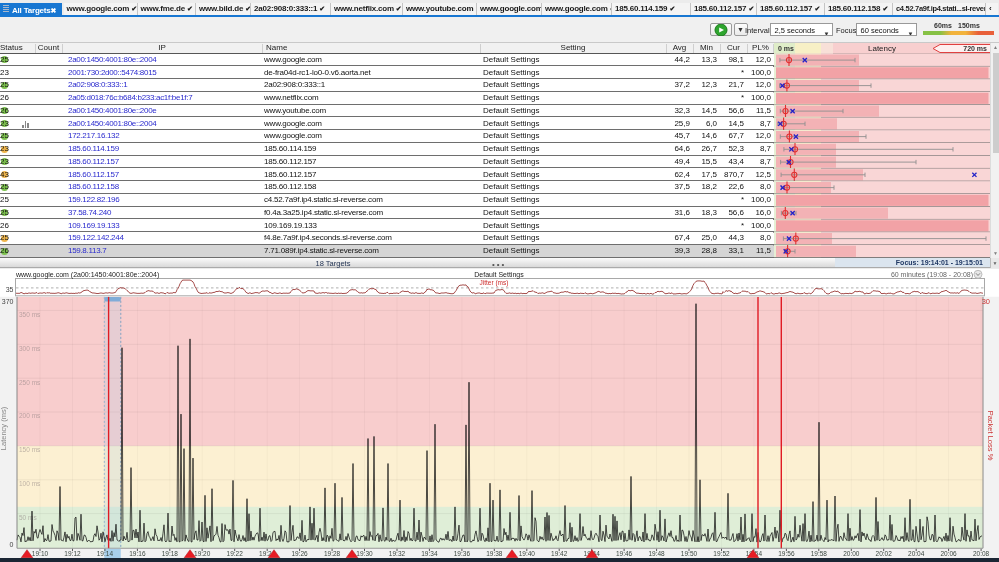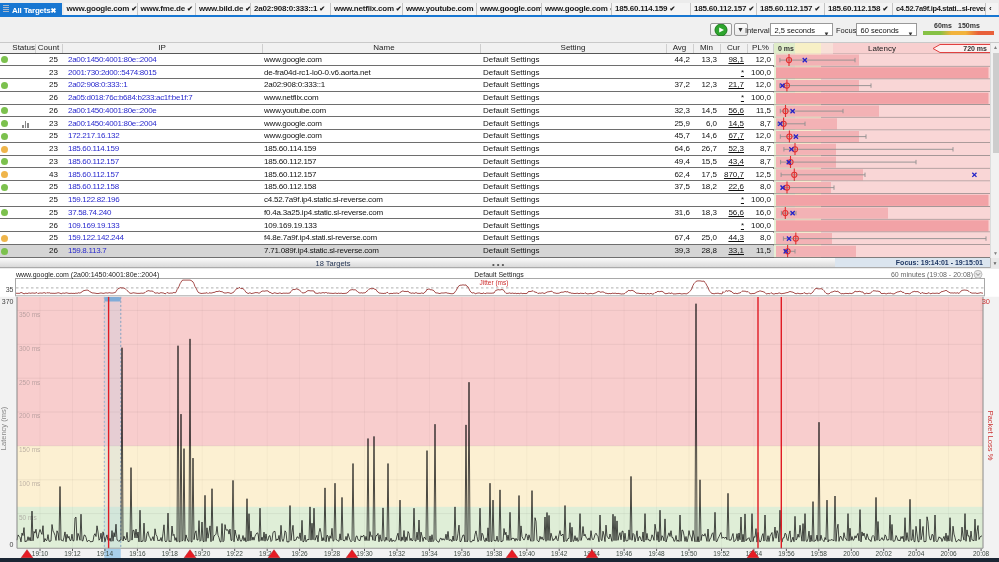--- a/index.html
+++ b/index.html
@@ -21,27 +21,27 @@
 .combo { position:absolute; top:5.3px; height:13.8px; background:#fff; border:1px solid #999; font-size:7.5px; color:#111; line-height:13px; padding-left:4px; white-space:nowrap; overflow:hidden; }
 .combo .car { position:absolute; right:2.5px; top:4px; font-size:6px; color:#333; }
 #legend { position:absolute; left:923px; top:13.5px; width:71px; height:4.5px; background:linear-gradient(90deg,#86c145 0%,#86c145 24%,#f2b33c 40%,#f2b33c 60%,#e8603a 78%,#e8603a 100%); }
 .leglab { position:absolute; top:4.5px; font-size:7px; font-weight:bold; color:#333; }
 #thead { position:absolute; left:0; top:43.2px; width:999px; height:10.5px; background:#f1f1f1; border-bottom:1px solid #565656; font-size:8px; color:#222; }
 #thead span { position:absolute; top:0; line-height:10px; }
 #thead .sep { position:absolute; top:0.5px; width:1px; height:9.5px; background:#cfcfcf; }
 .row { position:absolute; left:0; width:990px; height:12.75px; background:#fff; border-bottom:1px solid #6e6e6e; font-size:8px; color:#111; }
 .row-sel { background:#d5d5d5; }
 .row .c { position:absolute; top:1.2px; line-height:10.5px; white-space:nowrap; }
-.cnt { left:0; width:58px; text-align:right; }
+.cnt { left:0; width:58px; text-align:left; }
 .ip { left:68px; color:#2a2ace; letter-spacing:-0.3px; }
 .nm { left:264px; letter-spacing:-0.2px; }
 .stg { left:483px; }
 .avg { left:600px; width:90px; text-align:right; }
 .mn { left:627px; width:90px; text-align:right; }
-.cur { left:652px; width:92px; text-align:right;text-decoration:underline; }
+.cur { left:652px; width:92px; text-align:right; }
 .pl { left:681px; width:90px; text-align:right; }
 .dot { position:absolute; left:1px; top:2.6px; width:7.2px; height:7.2px; border-radius:50%; }
 .dg { background:#7cc14e; }
 .do { background:#efb54b; }
 .bic { position:absolute; left:22px; top:3.2px; width:9px; height:7px; display:flex; align-items:flex-end; }
 .bic i { width:1.6px; background:#888; margin-right:1px; }
 #latsvg { position:absolute; left:773px; top:43.2px; }
 #sbar { position:absolute; left:0; top:257.7px; width:999px; height:10.8px; background:linear-gradient(#fbfbfb,#d9d9d9); border-bottom:1px solid #aaa; font-size:8.5px; }
 #sbar .t1 { position:absolute; left:0; width:666px; text-align:center; top:1.5px; color:#1f3050; font-size:7.5px; }
 #sbar .t2 { position:absolute; right:16px; top:1.2px; color:#1f3864; font-weight:bold; font-size:7px; }
@@ -102,24 +102,24 @@
   <div class="btn" id="playdd">▼</div>
   <span class="tlab" style="left:745px">Interval</span>
   <div class="combo" style="left:769.5px;width:63.5px">2,5 seconds<span class="car">▼</span></div>
   <span class="tlab" style="left:836px">Focus</span>
   <div class="combo" style="left:855.5px;width:61.5px">60 seconds<span class="car">▼</span></div>
   <div id="legend"></div>
   <span class="leglab" style="left:934px">60ms</span>
   <span class="leglab" style="left:958px">150ms</span>
 </div>
 <div id="thead">
-  <span style="left:0;width:35px;text-align:right">Status</span>
+  <span style="left:0;width:35px;text-align:left">Status</span>
   <span style="left:35px;width:27px;text-align:center">Count</span>
   <span style="left:62px;width:200px;text-align:center">IP</span>
-  <span style="left:275px;width:218px;text-align:center">Name</span>
+  <span style="left:266px;width:218px;">Name</span>
   <span style="left:480px;width:186px;text-align:center">Setting</span>
   <span style="left:666px;width:27px;text-align:center">Avg</span>
   <span style="left:693px;width:27px;text-align:center">Min</span>
   <span style="left:720px;width:27px;text-align:center">Cur</span>
   <span style="left:747px;width:27px;text-align:center">PL%</span>
   <span class="sep" style="left:35px"></span>
     <span class="sep" style="left:62px"></span>
   <span class="sep" style="left:262px"></span>
     <span class="sep" style="left:480px"></span>
   <span class="sep" style="left:666px"></span>
@@ -280,21 +280,21 @@
     <span class="c stg">Default Settings</span>
     <span class="c avg"></span>
     <span class="c mn"></span>
     <span class="c cur">*</span>
     <span class="c pl">100,0</span>
   </div>
 <div class="row" style="top:232.20px">
     <span class="dot do"></span>
     <span class="c cnt">25</span>
     <span class="c ip">159.122.142.244</span>
-    <span class="c nm">f4.8e.7a9f.ip4.stati.sl-reverse.com</span>
+    <span class="c nm">f4.8e.7a9f.ip4.seconds.sl-reverse.com</span>
     <span class="c stg">Default Settings</span>
     <span class="c avg">67,4</span>
     <span class="c mn">25,0</span>
     <span class="c cur">44,3</span>
     <span class="c pl">8,0</span>
   </div>
 <div class="row row-sel" style="top:244.95px">
     <span class="dot dg"></span>
     <span class="c cnt">26</span>
     <span class="c ip">159.8.113.7</span>

